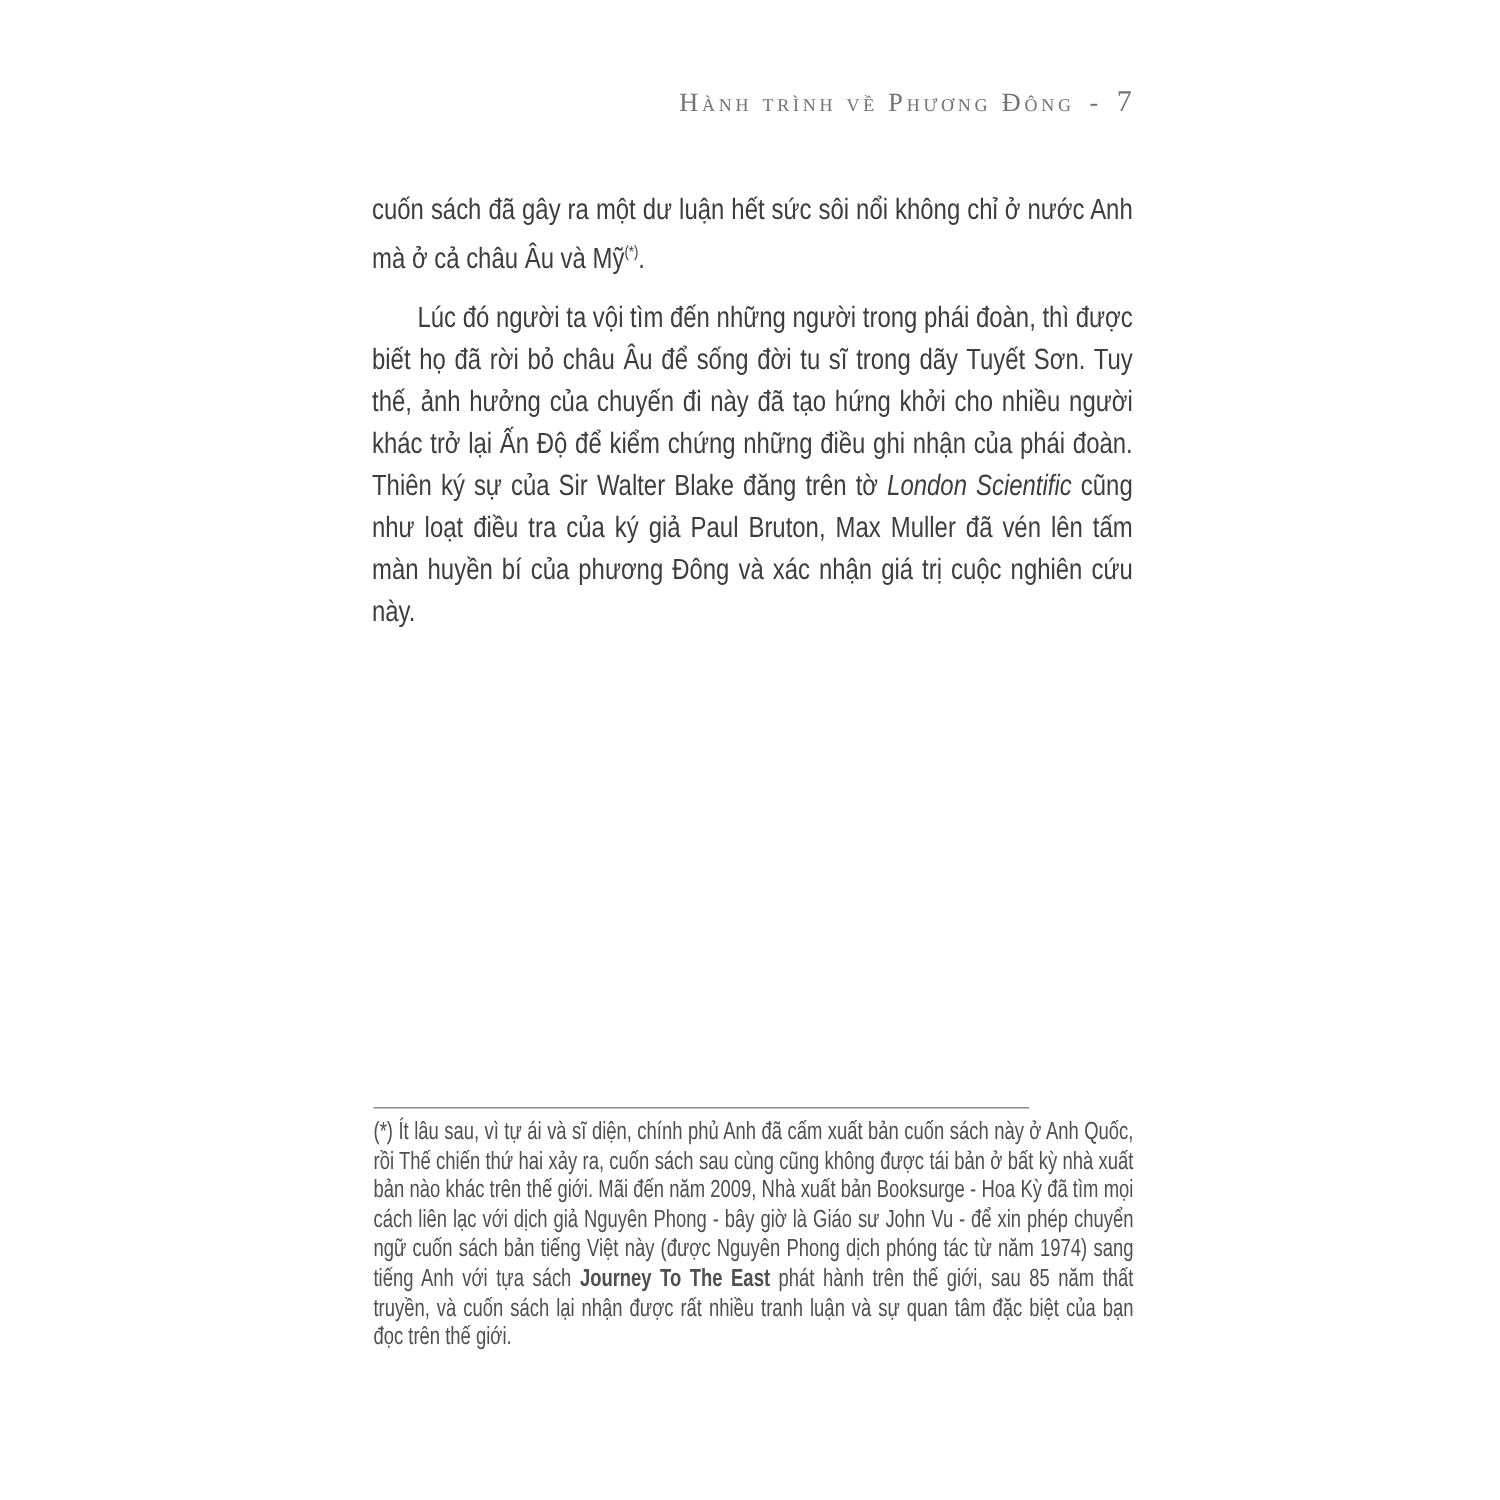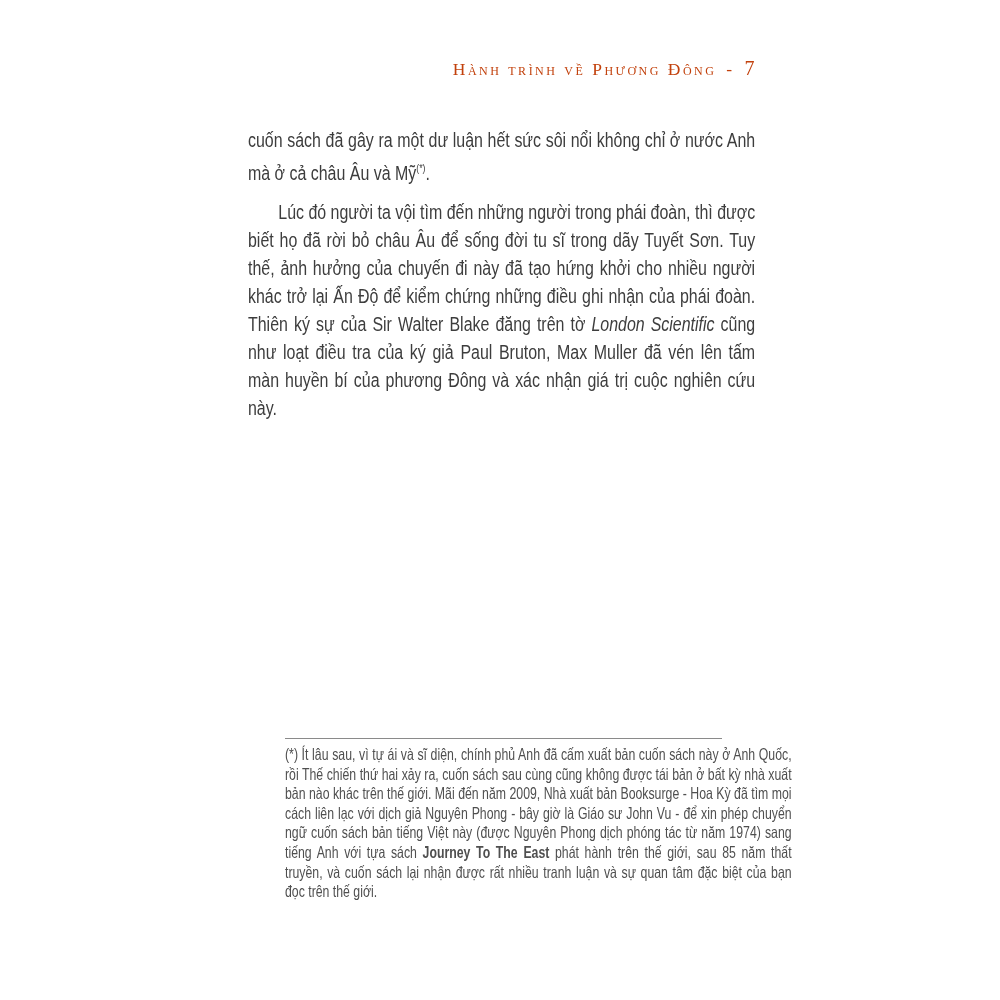--- a/index.html
+++ b/index.html
@@ -19,21 +19,21 @@
   .running-header {
     position: absolute;
     top: 57px;
     left: 248px;
     width: 507px;
     text-align: right;
     font-family: "Liberation Serif", serif;
     font-variant: small-caps;
     letter-spacing: 2.5px;
     font-size: 17.5px;
-    color: #c2410c;
+    color: #737373;
     white-space: nowrap;
   }
   .header-page {
     font-size: 20px;
     letter-spacing: 0.5px;
   }
   .header-sep { margin: 0 3px; }
 
   
   .body-text {
@@ -53,21 +53,20 @@
 
   .italic { font-style: italic; }
   .bold { font-weight: 700; }
   .superscript { font-size: 0.55em; vertical-align: super; }
 
   
   .footnote-block {
     position: absolute;
     top: 738px;
     left: 249px;
-    margin-left: 36px;
   }
   .footnote-rule {
     width: 437px;
     height: 0;
     border-top: 1.5px solid #8a8a8a;
     margin: 0 0 6px 0;
   }
   .footnote-text {
     width: 680px;
     transform: scaleX(0.745);

